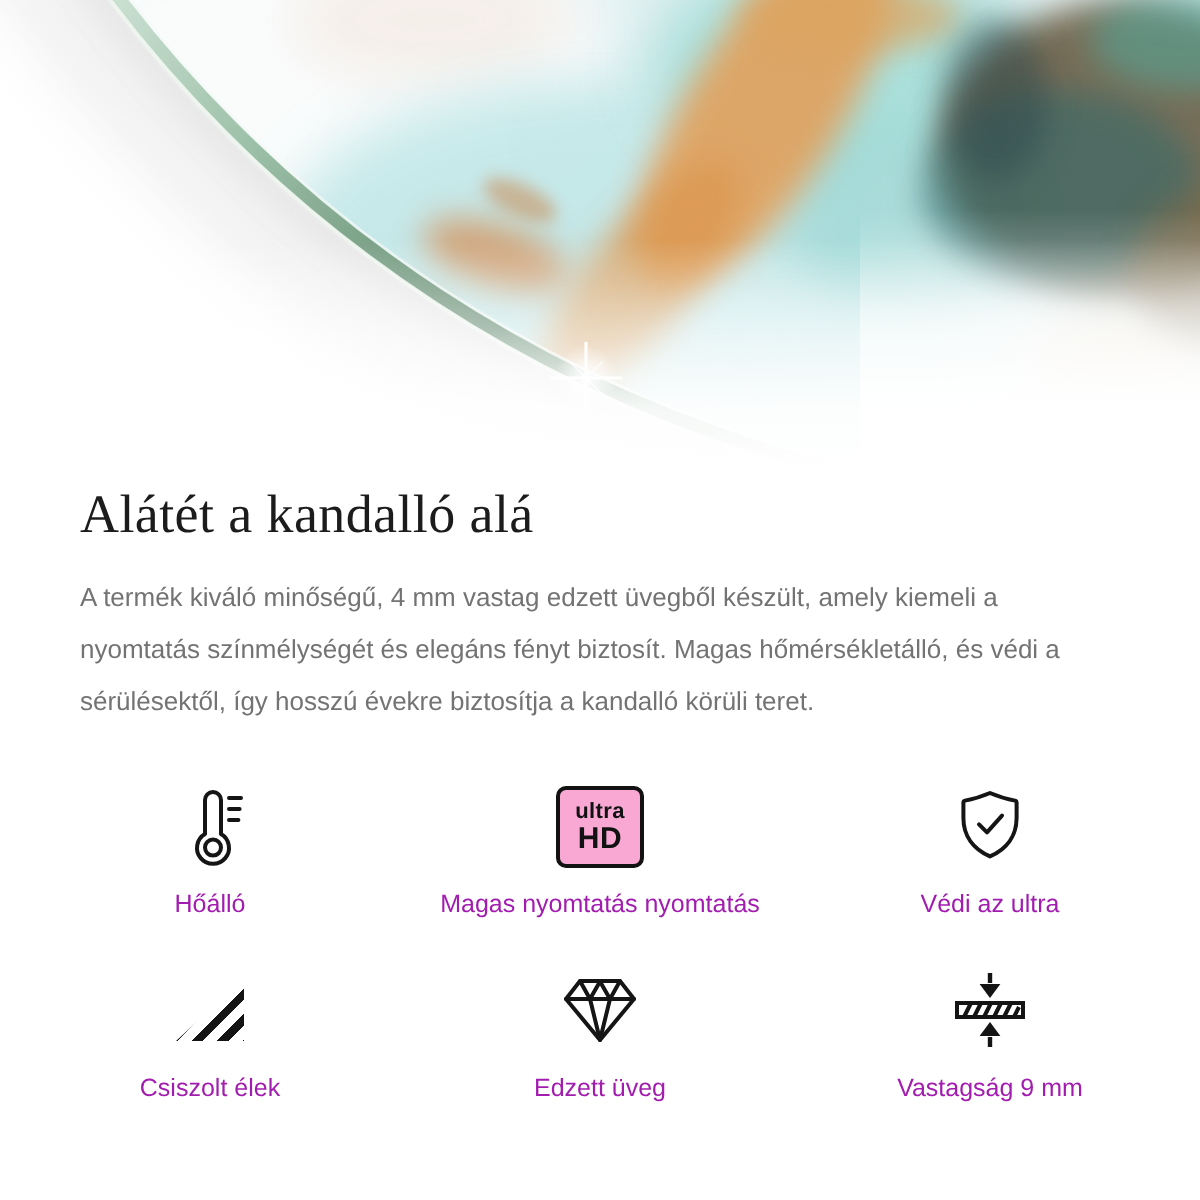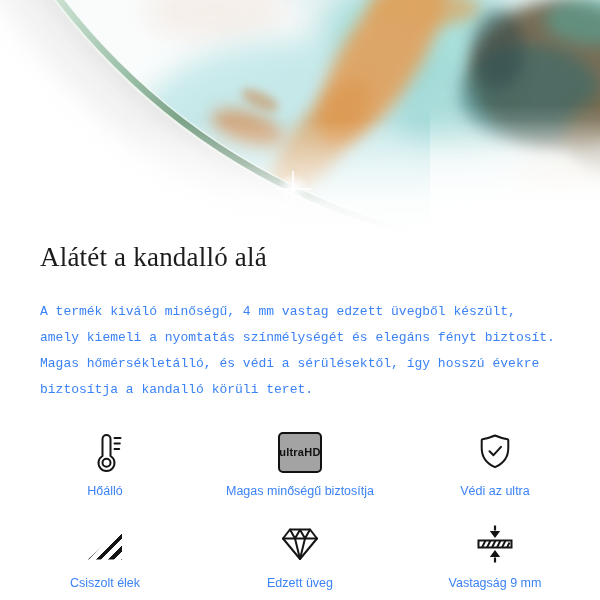--- a/index.html
+++ b/index.html
@@ -20,58 +20,57 @@
   h1 {
     margin-top: 6px;
     font-family: "Liberation Serif", "DejaVu Serif", serif;
     font-weight: 400;
     font-size: 27px;
     line-height: 32px;
     color: #1c1c1c;
     letter-spacing: 0.2px;
   }
   .desc {
-    margin-top: 26px;
+    margin-top: 13px;
     width: 520px;
     font-size: 13px;
     line-height: 26px;
-    color: #3b82f6;
-    font-family: Liberation Mono, monospace;
+    color: #737373;
   }
 
   
   .features {
     margin: 26px 0 0 40px;
     width: 520px;
     display: grid;
     grid-template-columns: 130px 260px 130px;
     row-gap: 22px;
   }
   .feature { display: flex; flex-direction: column; align-items: center; }
   .icon-box { height: 46px; display: flex; align-items: center; justify-content: center; }
   .feature-label {
     margin-top: 9px;
     font-size: 12.5px;
     line-height: 15px;
-    color: #3b82f6;
+    color: #a21caf;
     text-align: center;
     white-space: nowrap;
   }
   .ico { stroke: #151515; fill: none; stroke-width: 2; stroke-linecap: round; stroke-linejoin: round; }
 
   
   .uhd {
     width: 44px; height: 41px;
     border: 2.5px solid #121212;
     border-radius: 5px;
-    display: flex; flex-direction: row; align-items: center; justify-content: center;
-    color: #121212; background: #a3a3a3;
+    display: flex; flex-direction: column; align-items: center; justify-content: center;
+    color: #121212; background: #f9a8d4;
   }
   .uhd .u { font-size: 11px; font-weight: 700; line-height: 12px; letter-spacing: 0.2px; }
-  .uhd .h { font-size: 11px; font-weight: 800; line-height: 15px; letter-spacing: 0.3px; }
+  .uhd .h { font-size: 15px; font-weight: 800; line-height: 15px; letter-spacing: 0.3px; }
 
   
   .stripes {
     width: 34px; height: 31px;
     clip-path: polygon(0 100%, 100% 100%, 100% 0);
     background: repeating-linear-gradient(135deg, #141414 0 4px, transparent 4px 9px);
   }
 </style>
 </head>
 <body>
@@ -177,21 +176,21 @@
       <div class="feature-label">Hőálló</div>
     </div>
 
     <div class="feature">
       <div class="icon-box">
         <div class="uhd">
           <div class="u">ultra</div>
           <div class="h">HD</div>
         </div>
       </div>
-      <div class="feature-label">Magas minőségű biztosítja</div>
+      <div class="feature-label">Magas nyomtatás nyomtatás</div>
     </div>
 
     <div class="feature">
       <div class="icon-box">
         <svg width="44" height="44" viewBox="0 0 44 44" class="ico">
           <path d="M22 5.5 C26 7.2 30.5 8.6 34.5 9.3 C35 9.4 35.3 9.8 35.3 10.3 V18 C35.3 27 30.2 33.6 22 37.2 C13.8 33.6 8.7 27 8.7 18 V10.3 C8.7 9.8 9 9.4 9.5 9.3 C13.5 8.6 18 7.2 22 5.5 Z"></path>
           <path d="M16.5 21.2 L20.5 25.2 L28 16.8"></path>
         </svg>
       </div>
       <div class="feature-label">Védi az ultra</div>

